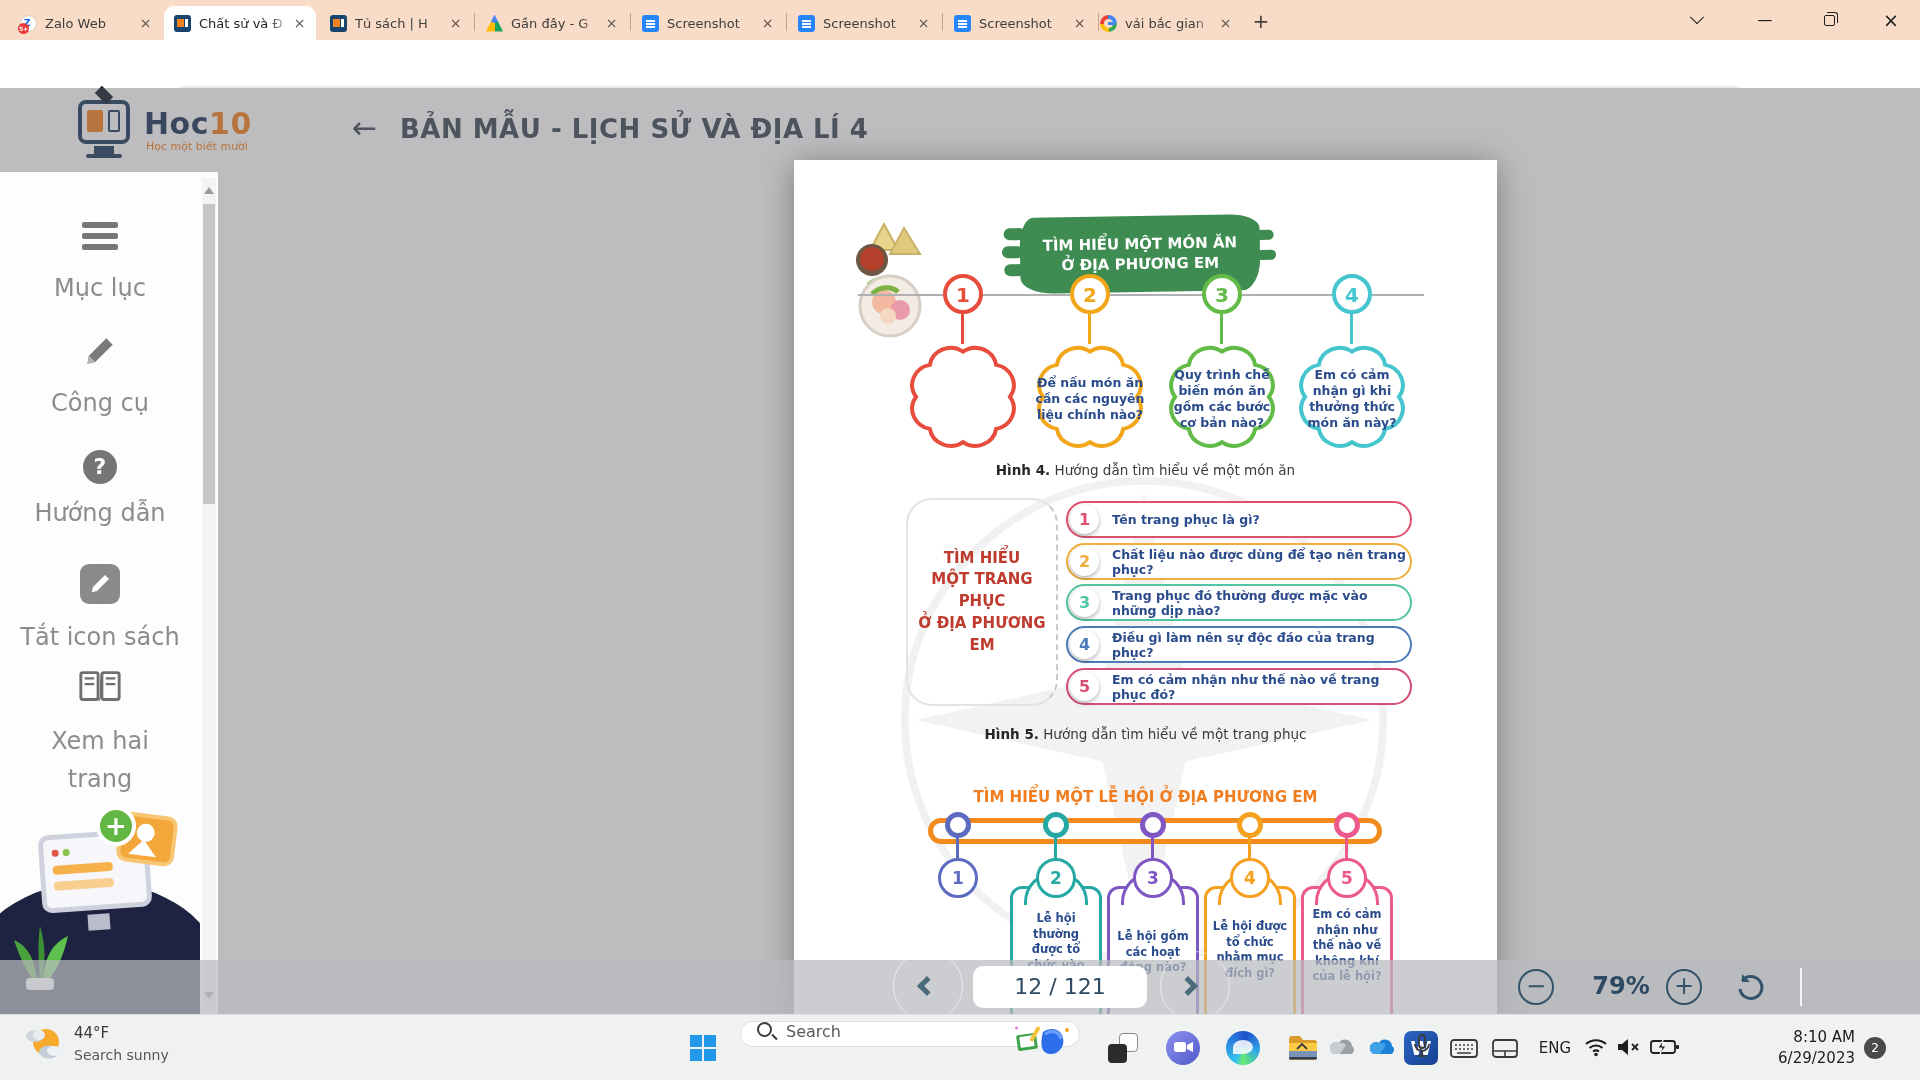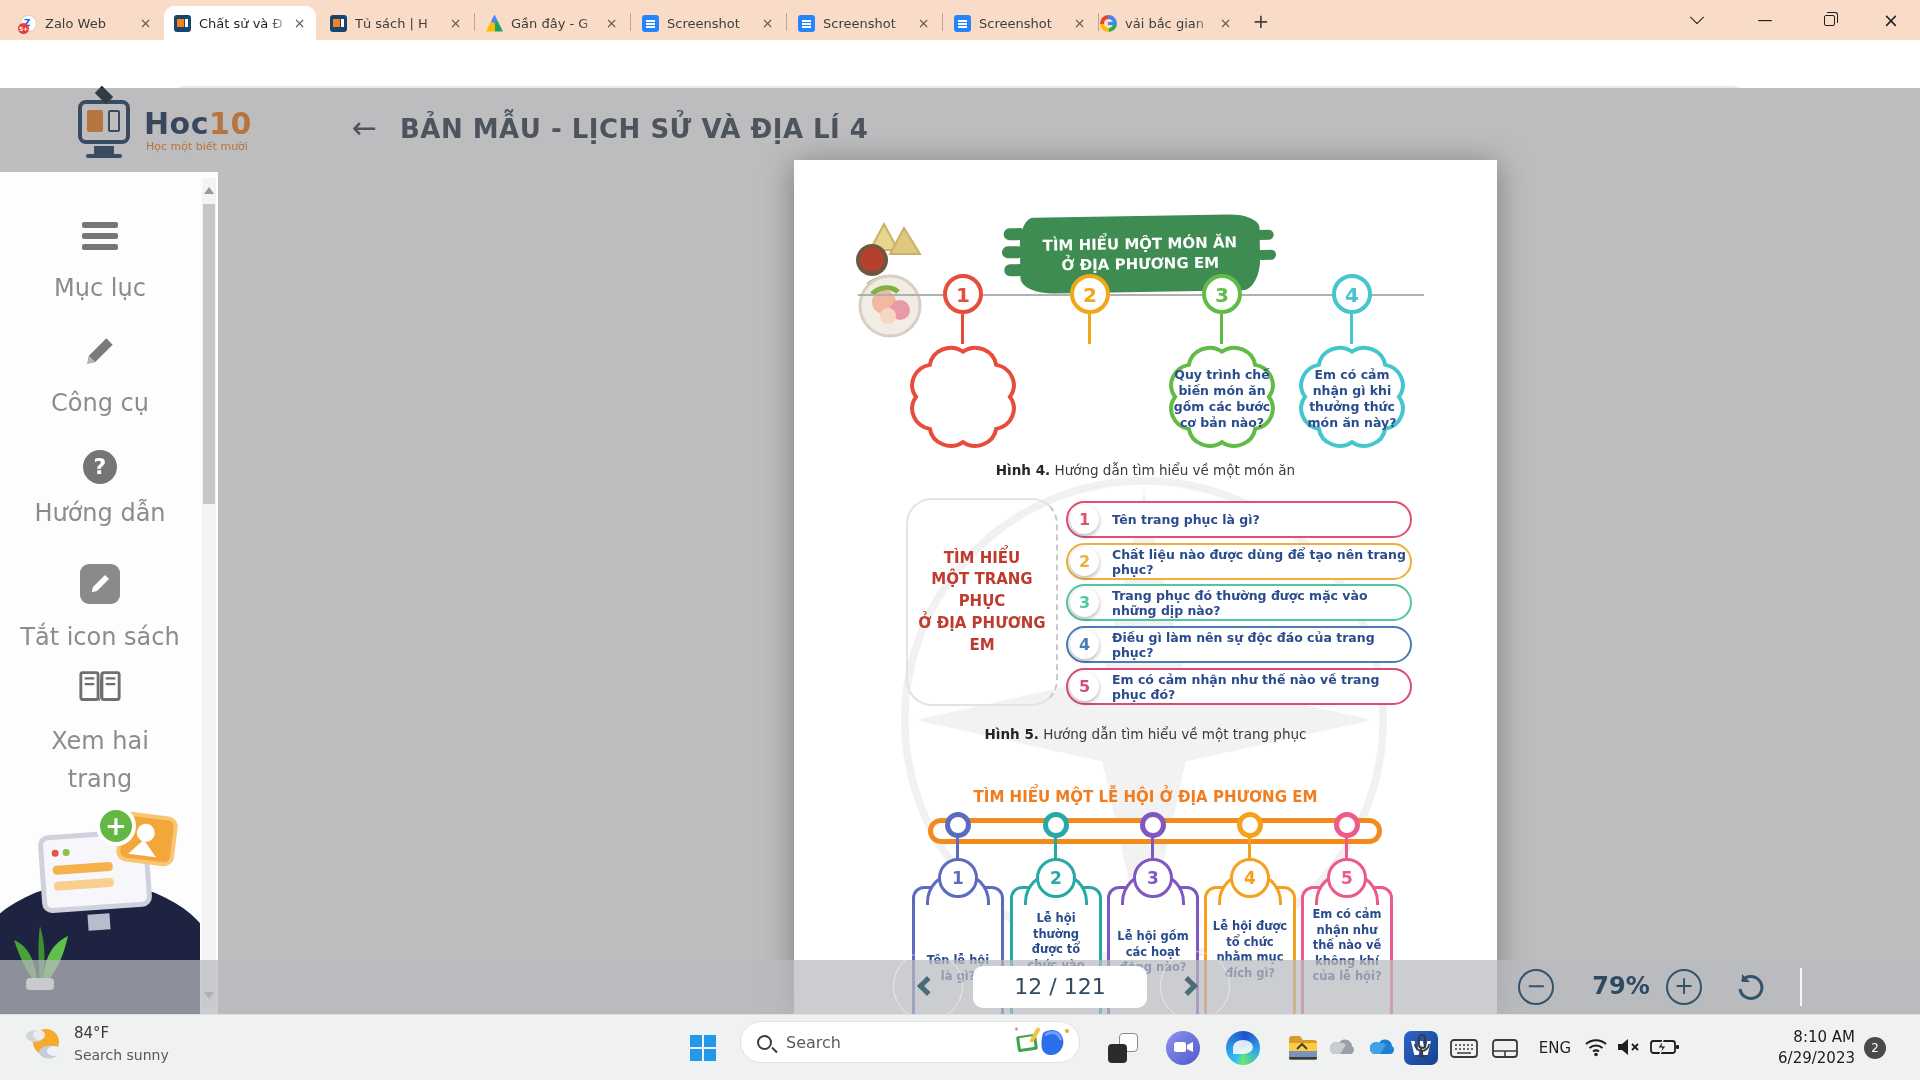--- a/index.html
+++ b/index.html
@@ -136,21 +136,21 @@
   .zlabel { position:absolute; left:1578px; top:12px; width:86px; text-align:center; font-size:24px; font-weight:bold; color:#2E4A63; }
   .zdiv { position:absolute; left:1800px; top:8px; width:2px; height:38px; background:rgba(255,255,255,.85); }
 
   
   #taskbar { left:0; top:1014px; width:1920px; height:66px; background:#EFF2F1; border-top:1px solid #e0e3e2; z-index:20; }
   .weather { position:absolute; left:22px; top:8px; display:flex; align-items:center; }
   .wtxt { margin-left:10px; font-size:15px; color:#3a3a3a; line-height:1.45; }
   .wtxt .d { font-size:14px; color:#585858; }
   .startbtn { position:absolute; left:690px; top:20px; width:26px; height:26px; display:grid; grid-template-columns:12px 12px; gap:2px; }
   .startbtn i { background:#2397E8; width:12px; height:12px; }
-  .searchpill { position:absolute; left:740px; top:6px; width:340px; height:42px; background:#fff; border:1px solid #dfe2e1; border-radius:21px; display:flex; align-items:center; }
+  .searchpill { position:absolute; left:740px; top:6px; width:340px; height:26px; background:#fff; border:1px solid #dfe2e1; border-radius:21px; display:flex; }
   .mag { width:15px; height:15px; border:2px solid #3b3b3b; border-radius:50%; margin-left:16px; position:relative; }
   .mag:before { content:''; position:absolute; left:12px; top:12px; width:7px; height:2px; background:#3b3b3b; transform:rotate(45deg); }
   .searchtxt { margin-left:14px; font-size:16px; color:#5a5a5a; flex:1; }
   .tb-ic { position:absolute; top:16px; width:34px; height:34px; }
   .taskview i { position:absolute; right:2px; top:2px; width:19px; height:19px; background:#fdfdfd; border:1.5px solid #8a8a8a; border-radius:4px; }
   .taskview b { position:absolute; left:2px; bottom:2px; width:19px; height:19px; background:#2b2b2b; border-radius:4px; }
   .chat { border-radius:50%; background:linear-gradient(135deg,#8d92ef,#5059c9); }
   .edge { border-radius:50%; background:conic-gradient(from 210deg,#35C1F1,#2052CB 45%,#30a7e8 70%,#66EB6E 92%,#35C1F1); }
   .edge i { position:absolute; left:7px; top:9px; width:20px; height:14px; border-radius:50% 50% 50% 0; background:rgba(255,255,255,.85); }
   .word { border-radius:7px; background:linear-gradient(135deg,#2d66c6,#15408f); color:#fff; font-weight:bold; font-size:19px; text-align:center; line-height:34px; }
@@ -379,20 +379,26 @@
   <div class="stem bg1 abs" style="left:167px"></div>
   <div class="stem bg2 abs" style="left:294px"></div>
   <div class="stem bg3 abs" style="left:426px"></div>
   <div class="stem bg4 abs" style="left:556px"></div>
 
   <div class="cloud" style="left:102px">
     <svg viewBox="0 0 120 104" preserveAspectRatio="none">
         <path d="M60 8 A19 19 0 0 1 89.7 20.3 A19 19 0 0 1 102 50 A19 19 0 0 1 89.7 79.7 A19 19 0 0 1 60 92 A19 19 0 0 1 30.3 79.7 A19 19 0 0 1 18 50 A19 19 0 0 1 30.3 20.3 A19 19 0 0 1 60 8 Z" fill="#fff" stroke="#E84C3D" stroke-width="3.6"></path>
       </svg>
   </div>
+  <div class="cloud" style="left:229px">
+    <svg viewBox="0 0 120 104" preserveAspectRatio="none">
+        <path d="M60 8 A19 19 0 0 1 89.7 20.3 A19 19 0 0 1 102 50 A19 19 0 0 1 89.7 79.7 A19 19 0 0 1 60 92 A19 19 0 0 1 30.3 79.7 A19 19 0 0 1 18 50 A19 19 0 0 1 30.3 20.3 A19 19 0 0 1 60 8 Z" fill="#fff" stroke="#F2A71B" stroke-width="3.6"></path>
+      </svg>
+    <div class="ct">Để nấu món ăn cần các nguyên liệu chính nào?</div>
+  </div>
   <div class="cloud" style="left:361px">
     <svg viewBox="0 0 120 104" preserveAspectRatio="none">
         <path d="M60 8 A19 19 0 0 1 89.7 20.3 A19 19 0 0 1 102 50 A19 19 0 0 1 89.7 79.7 A19 19 0 0 1 60 92 A19 19 0 0 1 30.3 79.7 A19 19 0 0 1 18 50 A19 19 0 0 1 30.3 20.3 A19 19 0 0 1 60 8 Z" fill="#fff" stroke="#62BB46" stroke-width="3.6"></path>
       </svg>
     <div class="ct">Quy trình chế biến món ăn gồm các bước cơ bản nào?</div>
   </div>
   <div class="cloud" style="left:491px">
     <svg viewBox="0 0 120 104" preserveAspectRatio="none">
         <path d="M60 8 A19 19 0 0 1 89.7 20.3 A19 19 0 0 1 102 50 A19 19 0 0 1 89.7 79.7 A19 19 0 0 1 60 92 A19 19 0 0 1 30.3 79.7 A19 19 0 0 1 18 50 A19 19 0 0 1 30.3 20.3 A19 19 0 0 1 60 8 Z" fill="#fff" stroke="#45C5CE" stroke-width="3.6"></path>
       </svg>
@@ -433,23 +439,20 @@
   <div class="ring g2 abs" style="left:249px"></div>
   <div class="ring g3 abs" style="left:346px"></div>
   <div class="ring g4 abs" style="left:443px"></div>
   <div class="ring g5 abs" style="left:540px"></div>
   <div class="link lg1 abs" style="left:162px"></div>
   <div class="link lg2 abs" style="left:260px"></div>
   <div class="link lg3 abs" style="left:357px"></div>
   <div class="link lg4 abs" style="left:454px"></div>
   <div class="link lg5 abs" style="left:551px"></div>
 
-  <div class="tag g1" style="left:118px">
-      <div class="t" style="padding-top:58px">Tên lễ hội là gì?</div>
-    </div>
   <div class="tag g2" style="left:216px">
       <div class="t" style="padding-top:16px">Lễ hội thường được tổ chức vào</div>
     </div>
   <div class="tag g3" style="left:313px">
       <div class="t" style="padding-top:34px">Lễ hội gồm các hoạt động nào?</div>
     </div>
   <div class="tag g4" style="left:410px">
       <div class="t" style="padding-top:24px">Lễ hội được tổ chức nhằm mục đích gì?</div>
     </div>
   <div class="tag g5" style="left:507px">
@@ -486,21 +489,21 @@
 <div id="taskbar" class="abs">
   <div class="weather">
     <svg width="42" height="42" viewBox="0 0 42 42">
       <circle cx="24" cy="19" r="13" fill="#F7A92D"></circle>
       <ellipse cx="13" cy="13" rx="9" ry="6" fill="#cfd6de"></ellipse>
         <ellipse cx="17" cy="12" rx="6" ry="5" fill="#e9edf2"></ellipse>
       <ellipse cx="27" cy="29" rx="10" ry="6.5" fill="#c4ccd6"></ellipse>
         <ellipse cx="32" cy="28" rx="7" ry="5" fill="#eef1f5"></ellipse>
     </svg>
     <div class="wtxt">
-        <div>84°F</div>
+        <div>44°F</div>
         <div class="d">Search sunny</div>
       </div>
   </div>
 
   <div class="startbtn">
       <i></i>
       <i></i>
       <i></i>
       <i></i>
     </div>

